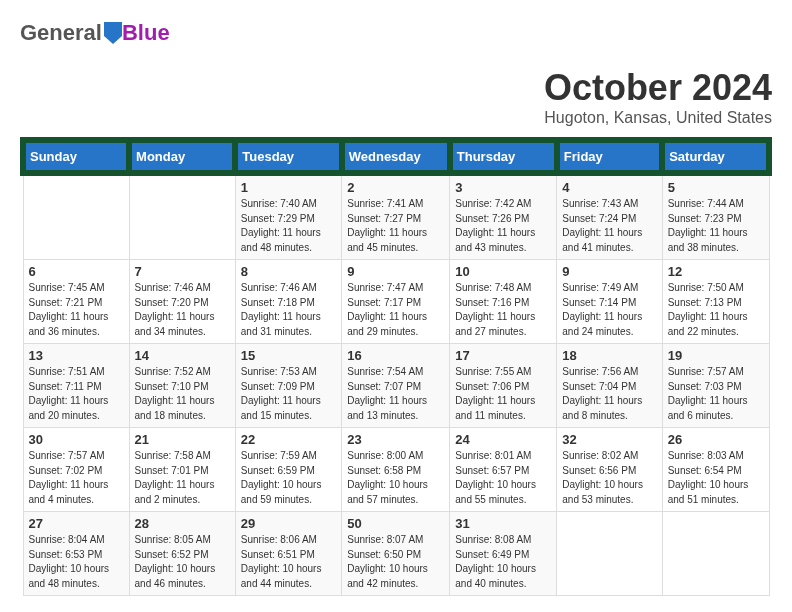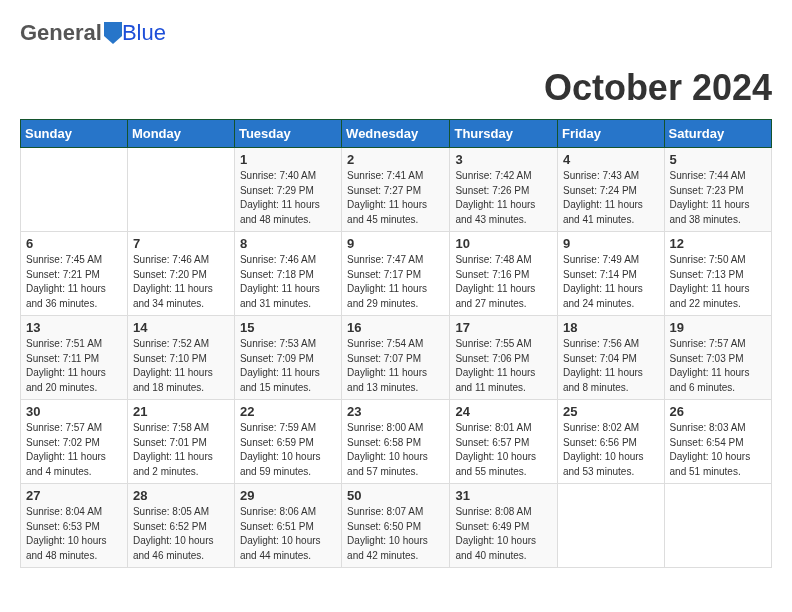--- a/index.html
+++ b/index.html
@@ -22,21 +22,21 @@
       align-items: flex-end;
     }
     .logo-text {
       display: flex;
       align-items: center;
       font-size: 22px;
       font-weight: bold;
       color: #333;
     }
     .logo-general { color: #555; font-weight: bold; }
-    .logo-blue { color: #1d4ed8; font-weight: normal; }
+    .logo-blue { color: #a21caf; font-weight: bold; }
     .logo-icon {
       width: 18px;
       height: 22px;
       margin-left: 2px;
     }
     .title-block {
       text-align: right;
       margin-top: 47px;
     }
     .month-title {
@@ -53,21 +53,21 @@
       border-collapse: collapse;
       font-size: 11px;
     }
     thead tr th {
       background-color: #2775c9;
       color: #fff;
       padding: 6px 4px;
       text-align: left;
       font-size: 13px;
       font-weight: bold;
-      border: 1px solid #14532d;
+      border: 6px solid #14532d;
     }
     tbody tr td {
       border: 1px solid #ddd;
       padding: 4px 5px;
       vertical-align: top;
       width: 110px;
       min-height: 80px;
       font-size: 11px;
       color: #333;
       background: #fff;
@@ -97,20 +97,21 @@
     <div class="logo-text">
       <span class="logo-general">General</span>
       <svg class="logo-icon" viewBox="0 0 18 22" xmlns="http://www.w3.org/2000/svg">
         <polygon points="0,0 18,0 18,14 9,22 0,14" fill="#2775c9"></polygon>
       </svg>
       <span class="logo-blue">Blue</span>
     </div>
   </div>
   <div class="title-block">
     <div class="month-title">October 2024</div>
+    <div class="location">Hugoton, Kansas, United States</div>
   </div>
 </div>
 
 <table>
   <thead>
     <tr>
     <th>Sunday</th>
         <th>Monday</th>
         <th>Tuesday</th>
         <th>Wednesday</th>
@@ -219,21 +220,21 @@
         </td>
         <td>
           <span class="day-num">23</span>
           <div class="day-info">Sunrise: 8:00 AM<br>Sunset: 6:58 PM<br>Daylight: 10 hours and 57 minutes.</div>
         </td>
         <td>
           <span class="day-num">24</span>
           <div class="day-info">Sunrise: 8:01 AM<br>Sunset: 6:57 PM<br>Daylight: 10 hours and 55 minutes.</div>
         </td>
         <td>
-          <span class="day-num">25</span>
+          <span class="day-num">32</span>
           <div class="day-info">Sunrise: 8:02 AM<br>Sunset: 6:56 PM<br>Daylight: 10 hours and 53 minutes.</div>
         </td>
         <td>
           <span class="day-num">26</span>
           <div class="day-info">Sunrise: 8:03 AM<br>Sunset: 6:54 PM<br>Daylight: 10 hours and 51 minutes.</div>
         </td>
       </tr>
       <tr>
         <td>
           <span class="day-num">27</span>

